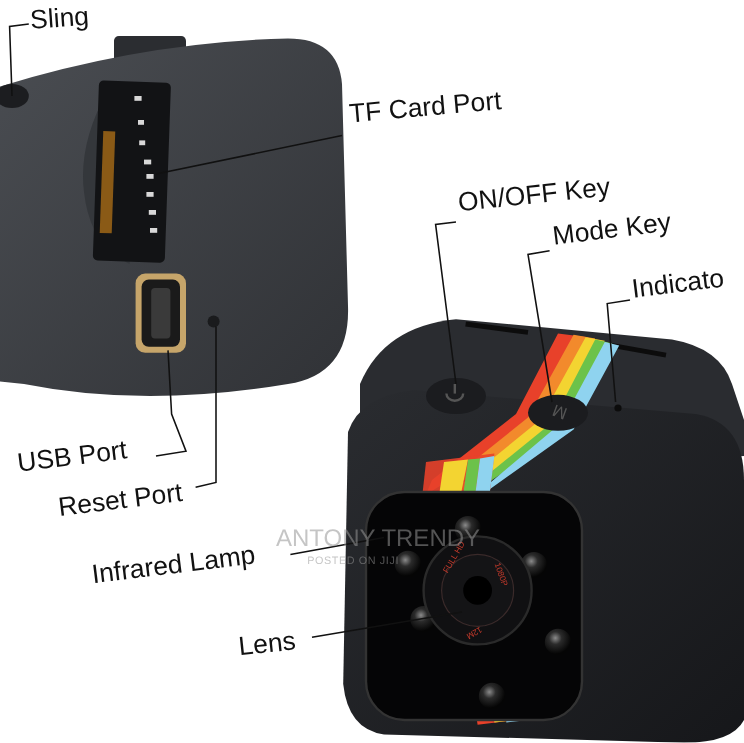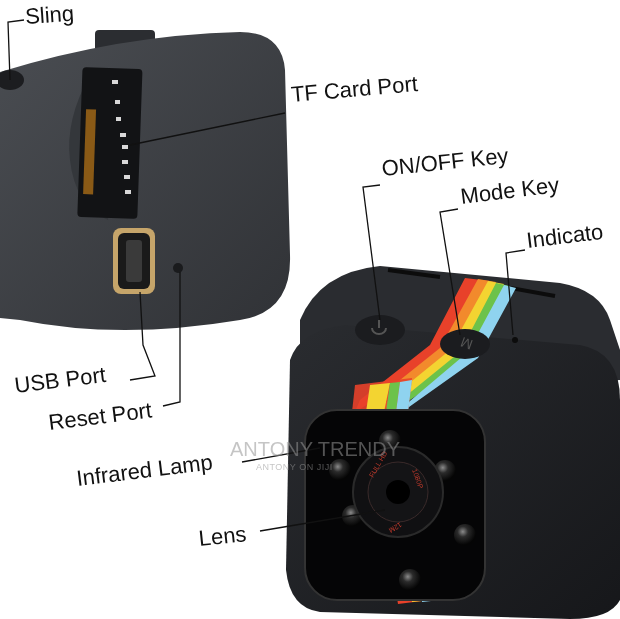--- a/index.html
+++ b/index.html
@@ -125,14 +125,14 @@
   <div class="lbl" style="left:292px;top:84px;transform:rotate(-5deg);">TF Card Port</div>
   <div class="lbl" style="left:383px;top:158px;transform:rotate(-6deg);">ON/OFF Key</div>
   <div class="lbl" style="left:462px;top:186px;transform:rotate(-7deg);">Mode Key</div>
   <div class="lbl" style="left:528px;top:230px;transform:rotate(-7deg);">Indicato</div>
   <div class="lbl" style="left:16px;top:375px;transform:rotate(-7deg);">USB Port</div>
   <div class="lbl" style="left:50px;top:412px;transform:rotate(-7deg);">Reset Port</div>
   <div class="lbl" style="left:78px;top:468px;transform:rotate(-7deg);">Infrared Lamp</div>
   <div class="lbl" style="left:200px;top:528px;transform:rotate(-6deg);">Lens</div>
 
   <div class="wm" style="left:230px;top:438px;font-size:20px;">ANTONY TRENDY</div>
-  <div class="wm" style="left:256px;top:462px;font-size:9px;letter-spacing:0.5px;">ANTONY ON JIJI</div>
+  <div class="wm" style="left:256px;top:462px;font-size:9px;letter-spacing:0.5px;">POSTED ON JIJI</div>
 </div>
 
 </body></html>

